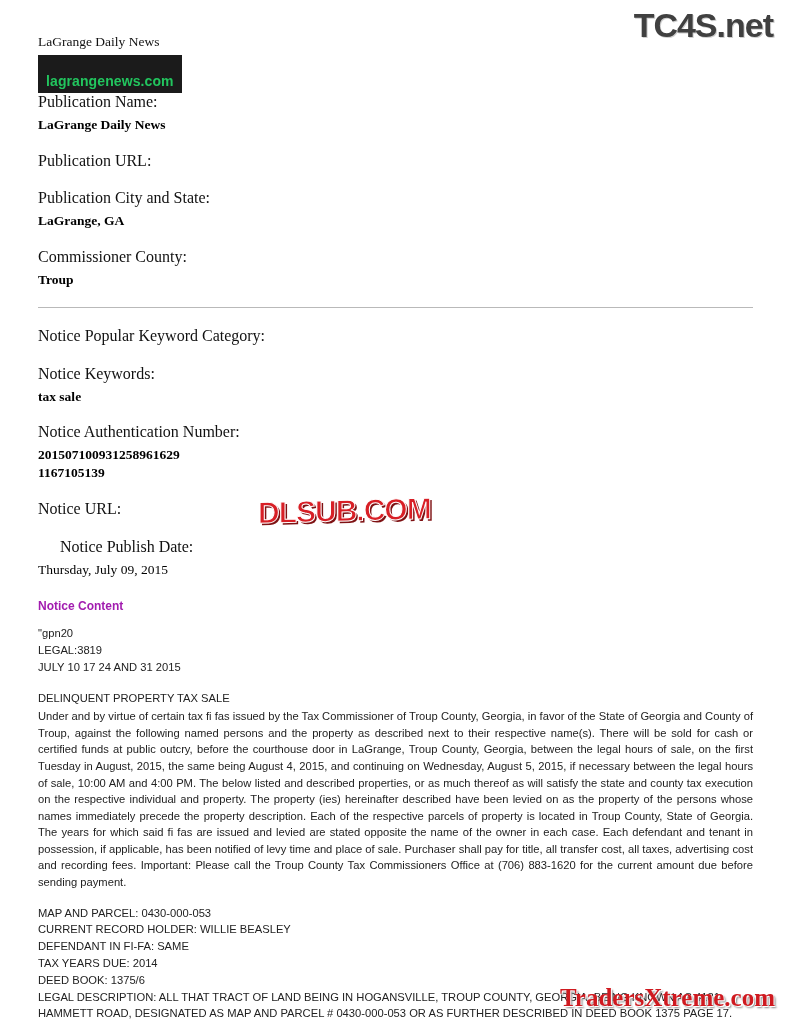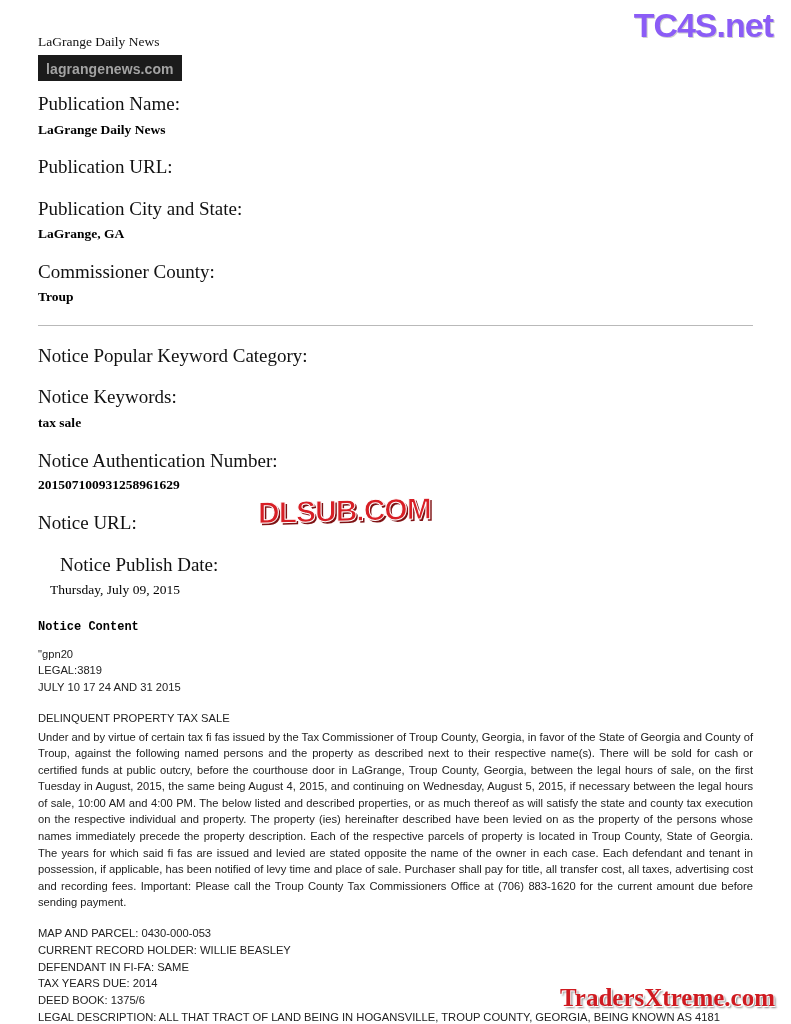--- a/index.html
+++ b/index.html
@@ -21,21 +21,21 @@
   }
 
   
   .wm-tc4s {
     position: absolute;
     top: 6px;
     right: 18px;
     font-family: "Liberation Sans", sans-serif;
     font-weight: bold;
     font-size: 34px;
-    color: #8b5cf6;
+    color: #404040;
     letter-spacing: -1px;
     text-shadow: 1px 1px 0 #cfcfcf;
   }
   .wm-dlsub {
     position: absolute;
     left: 258px;
     top: 494px;
     font-family: "Liberation Sans", sans-serif;
     font-weight: bold;
     font-size: 30px;
@@ -64,64 +64,64 @@
   }
   .masthead-title {
     font-family: "Liberation Serif", serif;
     font-size: 13.5px;
     color: #111;
     margin-bottom: 5px;
   }
   .masthead-badge {
     display: inline-block;
     background: #1b1b1b;
-    color: #a3a3a3;
+    color: #22c55e;
     font-family: "Liberation Sans", sans-serif;
     font-weight: bold;
     font-size: 14px;
-    padding: 6px 8px 4px 8px;
+    padding: 18px 8px 4px 8px;
     letter-spacing: 0.1px;
   }
 
   
   .fields {
     position: absolute;
     left: 38px;
     top: 90px;
     width: 715px;
   }
   .field { margin-bottom: 14px; }
   .field-label {
     font-family: "Liberation Serif", serif;
-    font-size: 19px;
+    font-size: 16px;
     color: #111;
     line-height: 1.45;
   }
   .field-value {
     font-family: "Liberation Serif", serif;
     font-size: 13.5px;
     font-weight: bold;
     color: #000;
     line-height: 1.45;
     margin-top: 2px;
   }
   .field-value.multiline div { line-height: 1.4; }
   .rule {
     border: 0;
     border-top: 1px solid #b9b9b9;
     margin: 18px 0 16px 0;
   }
   .indent-1 { margin-left: 22px; }
-  .indent-2 { margin-left: 12px; }
+  .indent-2 { }
 
   .content-heading {
-    font-family: Liberation Mono, monospace;
+    font-family: Liberation Sans, sans-serif;
     font-weight: bold;
     font-size: 12px;
-    color: #000000;
+    color: #a21caf;
     margin-top: 20px;
     margin-bottom: 12px;
   }
 
   
   .notice-body {
     font-family: "Liberation Sans", sans-serif;
     font-size: 11.2px;
     color: #222;
     line-height: 1.48;
@@ -176,20 +176,21 @@
 
     <div class="field">
       <div class="field-label">Notice Keywords:</div>
       <div class="field-value">tax sale</div>
     </div>
 
     <div class="field">
       <div class="field-label">Notice Authentication Number:</div>
       <div class="field-value multiline">
         <div>201507100931258961629</div>
+        <div>1167105139</div>
       </div>
     </div>
 
     <div class="field">
       <div class="field-label">Notice URL:</div>
       <div class="field-value"></div>
     </div>
 
     <div class="field">
       <div class="field-label indent-1">Notice Publish Date:</div>

